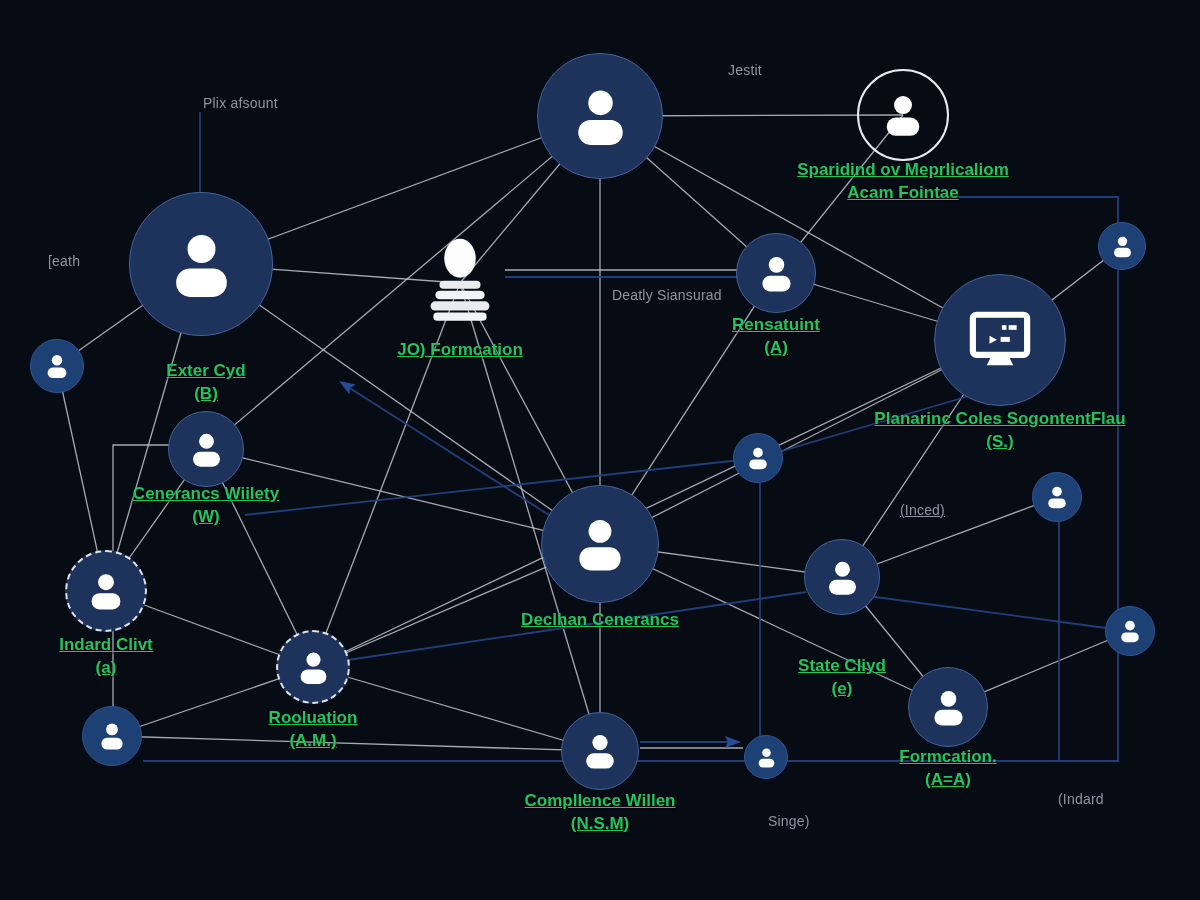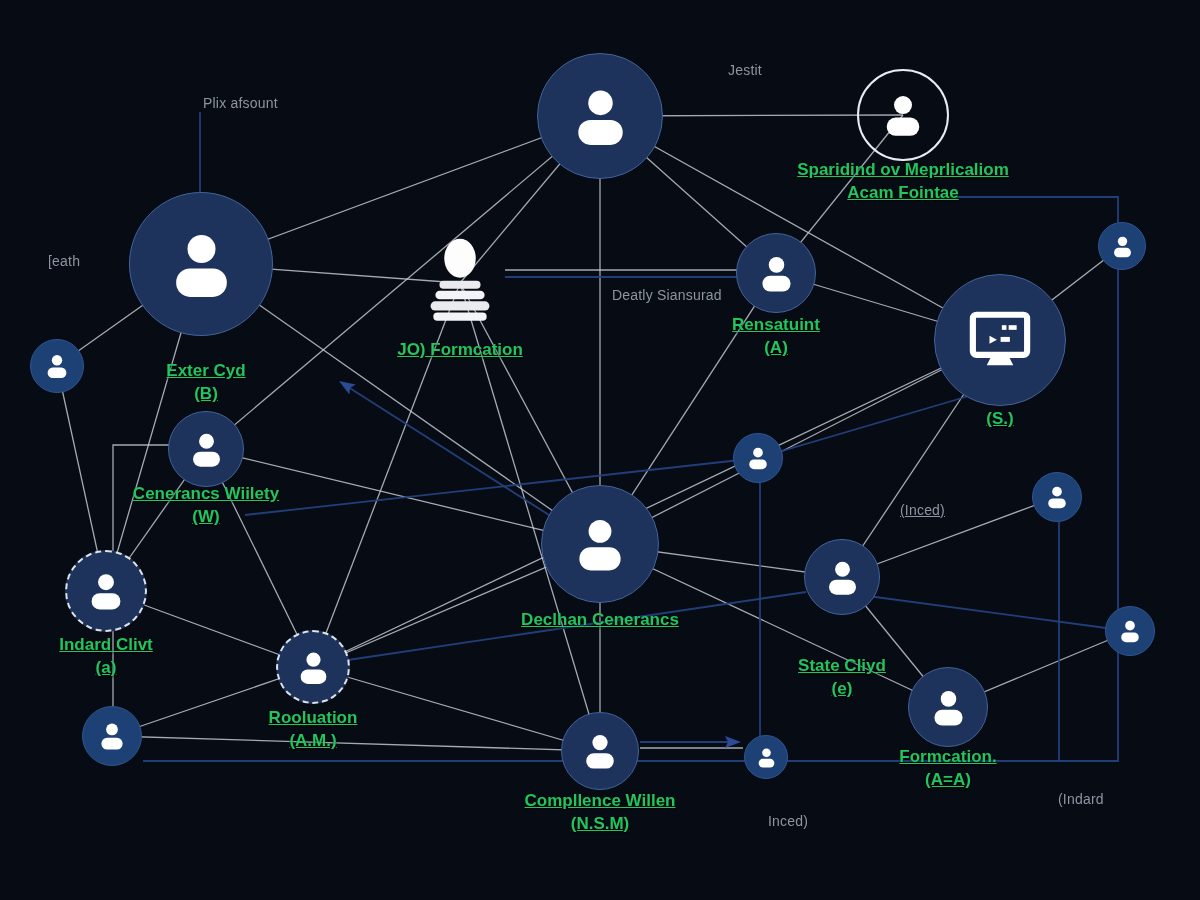--- a/index.html
+++ b/index.html
@@ -226,20 +226,21 @@
         <div>(B)</div>
       </div>
       <div class="node-label" style="left: 460px; top: 338px;">
         <div>JO) Formcation</div>
       </div>
       <div class="node-label" style="left: 776px; top: 313px;">
         <div>Rensatuint</div>
         <div>(A)</div>
       </div>
       <div class="node-label" style="left: 1000px; top: 407px;">
+        <div>Planarinc Coles SogontentFlau</div>
         <div>(S.)</div>
       </div>
       <div class="node-label" style="left: 206px; top: 482px;">
         <div>Cenerancs Wiilety</div>
         <div>(W)</div>
       </div>
       <div class="node-label" style="left: 106px; top: 633px;">
         <div>Indard Clivt</div>
         <div>(a)</div>
       </div>
@@ -261,15 +262,15 @@
       <div class="node-label" style="left: 600px; top: 789px;">
         <div>Compllence Willen</div>
         <div>(N.S.M)</div>
       </div>
       <div class="floating-label" style="left: 203px; top: 95px;">Plix afsount</div>
       <div class="floating-label" style="left: 48px; top: 253px;">[eath</div>
       <div class="floating-label" style="left: 728px; top: 62px;">Jestit</div>
       <div class="floating-label" style="left: 612px; top: 287px;">Deatly Siansurad</div>
       <div class="floating-label" style="left: 900px; top: 502px; text-decoration: underline;">(Inced)</div>
       <div class="floating-label" style="left: 1058px; top: 791px;">(Indard</div>
-      <div class="floating-label" style="left: 768px; top: 813px;">Inced)</div>
+      <div class="floating-label" style="left: 768px; top: 813px;">Singe)</div>
     </div>
 </div>
 
 </body></html>

